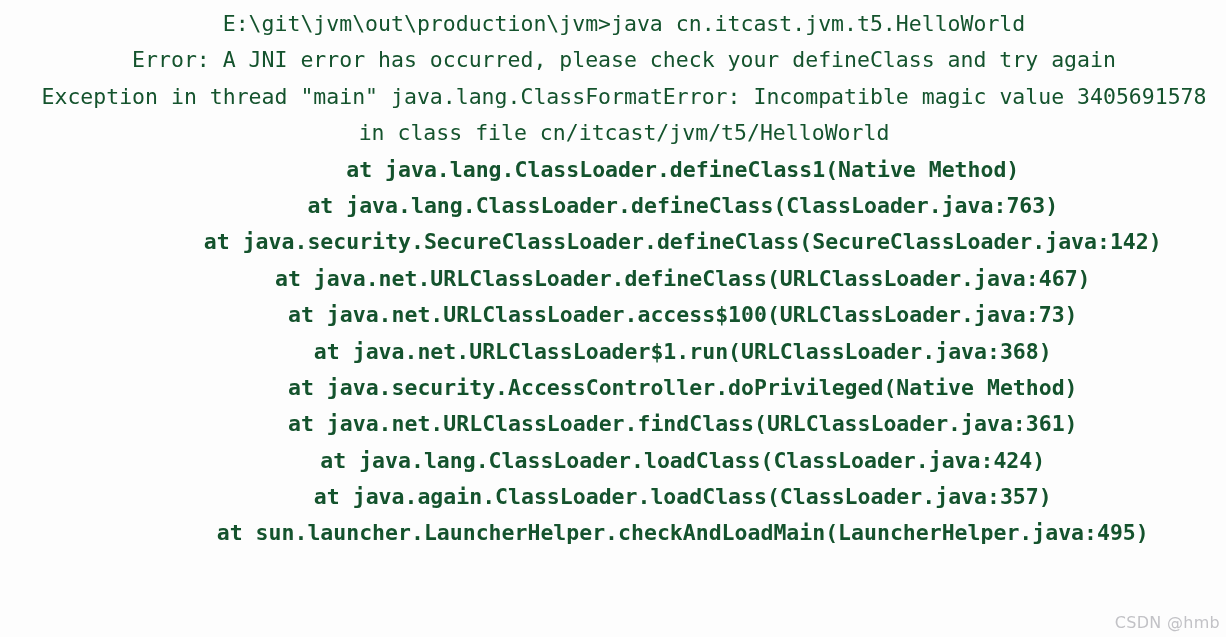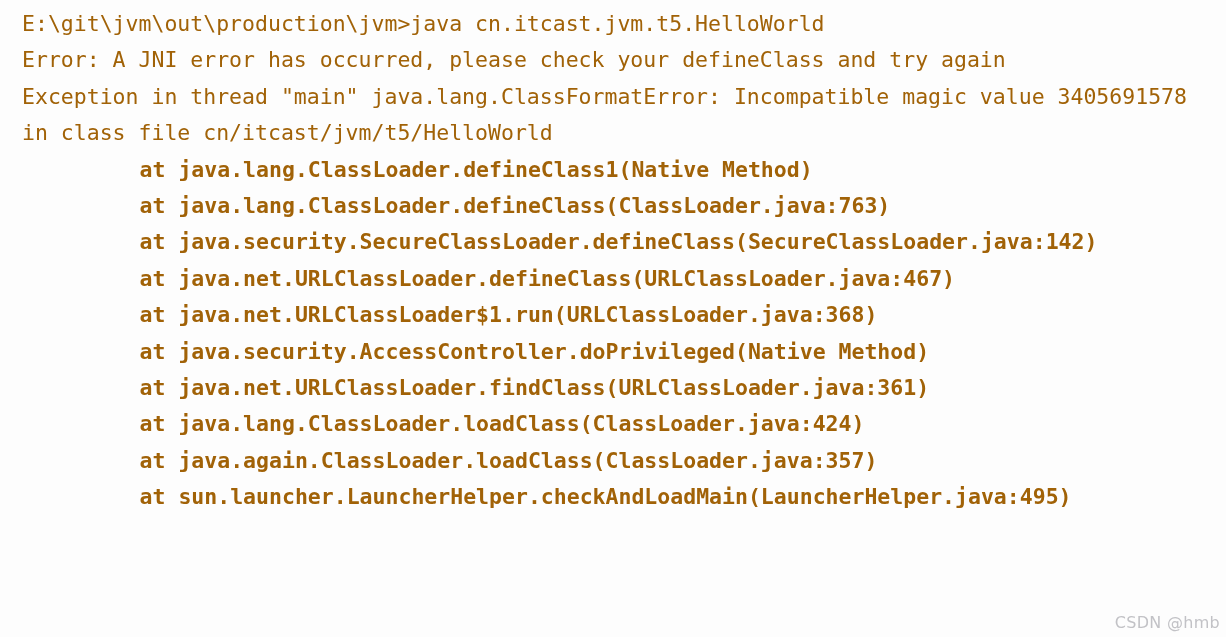--- a/index.html
+++ b/index.html
@@ -22,25 +22,26 @@
     width: 1226px;
     padding: 6px 0 0 0;
     box-sizing: border-box;
   }
   .console-line {
     display: block;
     white-space: pre;
     font-family: "DejaVu Sans Mono", "Liberation Mono", monospace;
     font-size: 21.5px;
     line-height: 36.4px;
-    color: #a16207;
+    color: #14532d;
     letter-spacing: 0px;
     padding-left: 22px;
     height: 36.4px;
     overflow: hidden;
+    text-align: center;
   }
   .console-line.indented {
     padding-left: 36px;
     font-weight: bold;
   }
   #watermark {
     position: absolute;
     right: 6px;
     bottom: 5px;
     font-family: "DejaVu Sans", "Liberation Sans", sans-serif;
@@ -58,20 +59,21 @@
 
   <div id="console-output">
     <span class="console-line">E:\git\jvm\out\production\jvm&gt;java cn.itcast.jvm.t5.HelloWorld</span>
     <span class="console-line">Error: A JNI error has occurred, please check your defineClass and try again</span>
     <span class="console-line">Exception in thread "main" java.lang.ClassFormatError: Incompatible magic value 3405691578</span>
     <span class="console-line">in class file cn/itcast/jvm/t5/HelloWorld</span>
     <span class="console-line indented">        at java.lang.ClassLoader.defineClass1(Native Method)</span>
     <span class="console-line indented">        at java.lang.ClassLoader.defineClass(ClassLoader.java:763)</span>
     <span class="console-line indented">        at java.security.SecureClassLoader.defineClass(SecureClassLoader.java:142)</span>
     <span class="console-line indented">        at java.net.URLClassLoader.defineClass(URLClassLoader.java:467)</span>
+    <span class="console-line indented">        at java.net.URLClassLoader.access$100(URLClassLoader.java:73)</span>
     <span class="console-line indented">        at java.net.URLClassLoader$1.run(URLClassLoader.java:368)</span>
     <span class="console-line indented">        at java.security.AccessController.doPrivileged(Native Method)</span>
     <span class="console-line indented">        at java.net.URLClassLoader.findClass(URLClassLoader.java:361)</span>
     <span class="console-line indented">        at java.lang.ClassLoader.loadClass(ClassLoader.java:424)</span>
     <span class="console-line indented">        at java.again.ClassLoader.loadClass(ClassLoader.java:357)</span>
     <span class="console-line indented">        at sun.launcher.LauncherHelper.checkAndLoadMain(LauncherHelper.java:495)</span>
   </div>
 
   <div id="watermark">CSDN @hmb</div>
 

